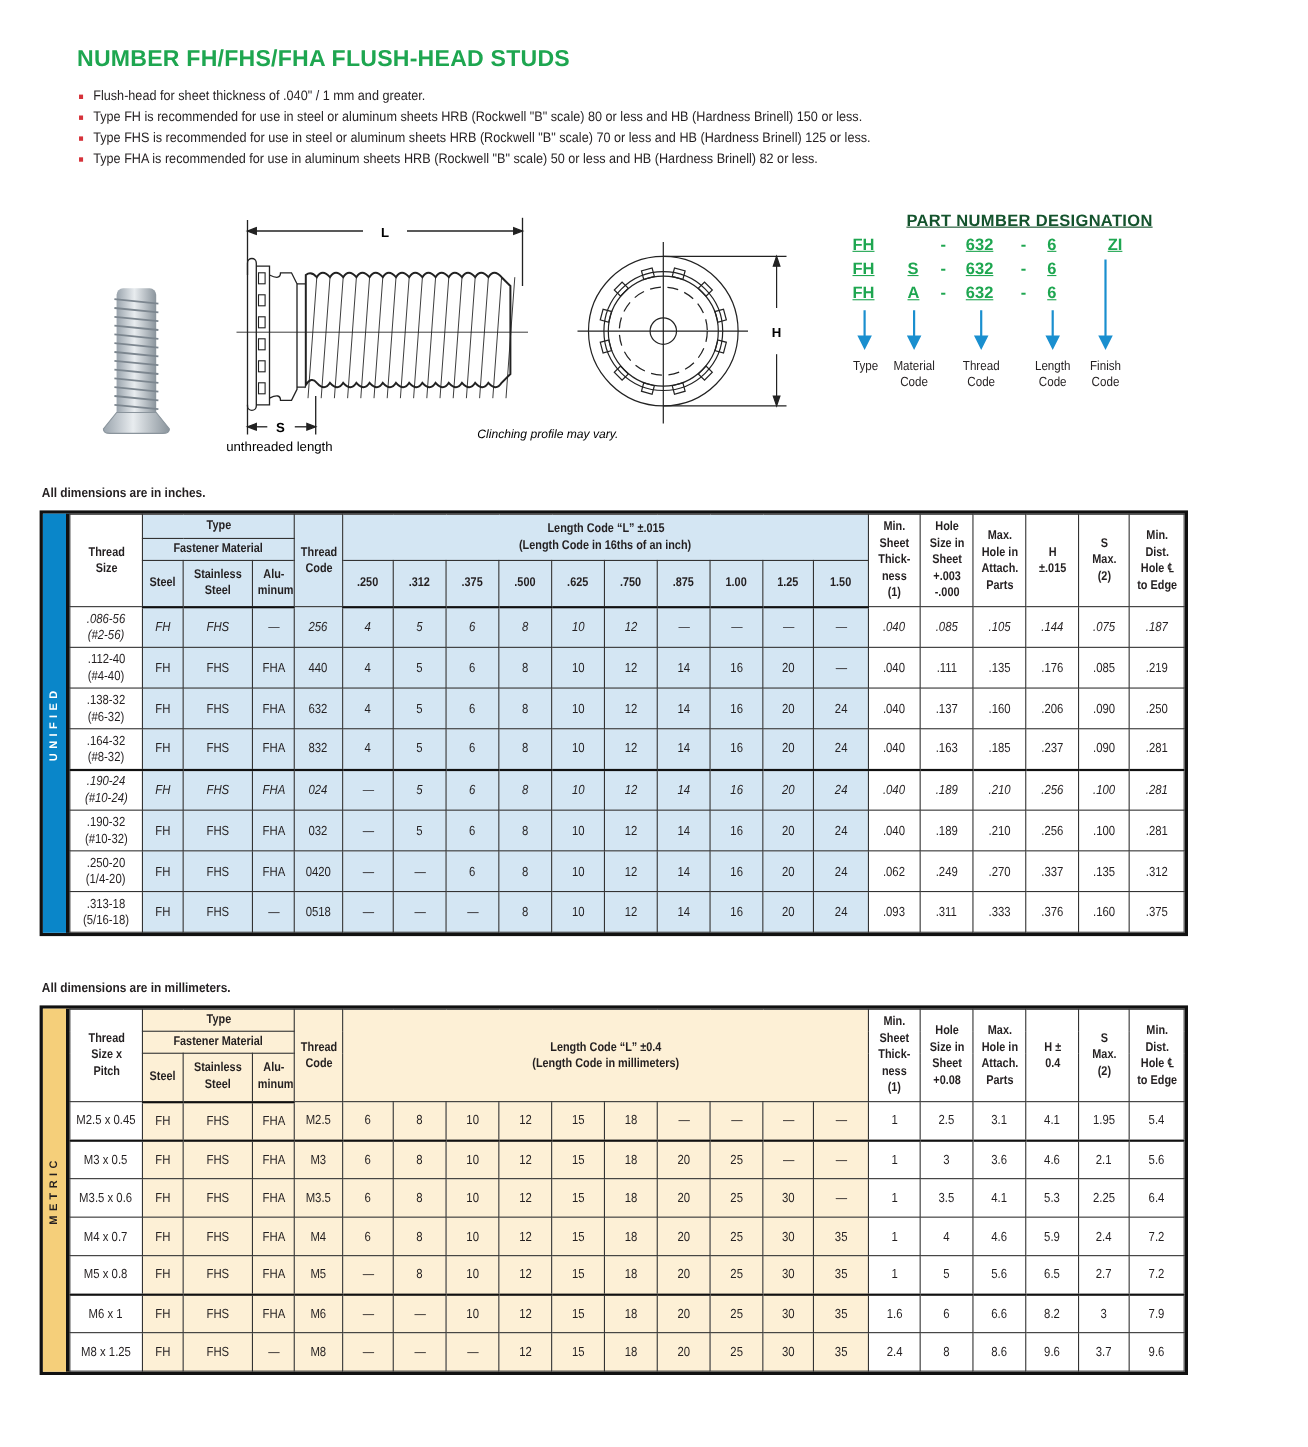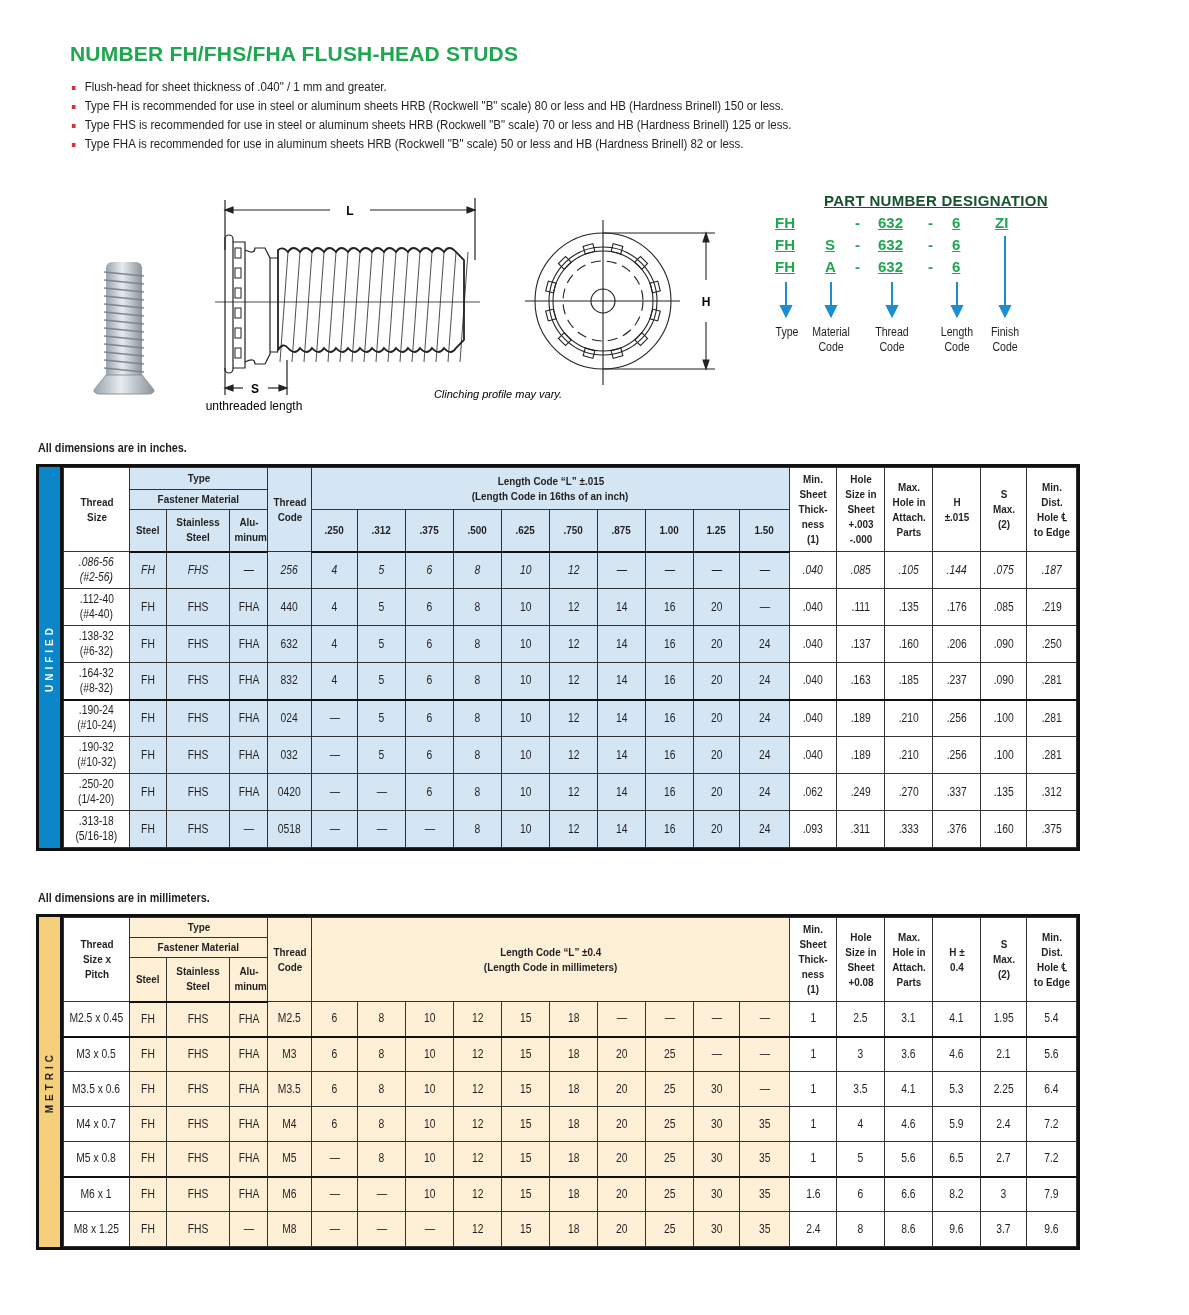--- a/index.html
+++ b/index.html
@@ -156,21 +156,21 @@
 </div>
 
 <div class="pn">
   <div class="pn-title">PART NUMBER DESIGNATION</div>
 
   <span class="pn-cell" style="left:0;top:22px">FH</span>
   <span class="pn-dash" style="left:80px;top:22px">-</span>
   <span class="pn-cell" style="left:103px;top:22px">632</span>
   <span class="pn-dash" style="left:153px;top:22px">-</span>
   <span class="pn-cell" style="left:177px;top:22px">6</span>
-  <span class="pn-cell" style="left:220px;top:22px">ZI</span>
+  <span class="pn-cell" style="left:232px;top:22px">ZI</span>
 
   <span class="pn-cell" style="left:0;top:44px">FH</span>
   <span class="pn-cell" style="left:50px;top:44px">S</span>
   <span class="pn-dash" style="left:80px;top:44px">-</span>
   <span class="pn-cell" style="left:103px;top:44px">632</span>
   <span class="pn-dash" style="left:153px;top:44px">-</span>
   <span class="pn-cell" style="left:177px;top:44px">6</span>
 
   <span class="pn-cell" style="left:0;top:66px">FH</span>
   <span class="pn-cell" style="left:50px;top:66px">A</span>
@@ -351,21 +351,21 @@
           <td class="u-bg"><span class="txt">16</span></td>
           <td class="u-bg"><span class="txt">20</span></td>
           <td class="u-bg"><span class="txt">24</span></td>
           <td class="w"><span class="txt">.040</span></td>
           <td class="w"><span class="txt">.163</span></td>
           <td class="w"><span class="txt">.185</span></td>
           <td class="w"><span class="txt">.237</span></td>
           <td class="w"><span class="txt">.090</span></td>
           <td class="w"><span class="txt">.281</span></td>
         </tr>
-        <tr class="sep" style="height: 37px;">
+        <tr class="sep" style="height: 37px; font-style: italic;">
           <td class="w"><span class="txt">.190-24</span><br><span class="txt">(#10-24)</span></td>
           <td class="u-bg"><span class="txt">FH</span></td>
           <td class="u-bg"><span class="txt">FHS</span></td>
           <td class="u-bg"><span class="txt">FHA</span></td>
           <td class="u-bg"><span class="txt">024</span></td>
           <td class="u-bg"><span class="txt">—</span></td>
           <td class="u-bg"><span class="txt">5</span></td>
           <td class="u-bg"><span class="txt">6</span></td>
           <td class="u-bg"><span class="txt">8</span></td>
           <td class="u-bg"><span class="txt">10</span></td>

